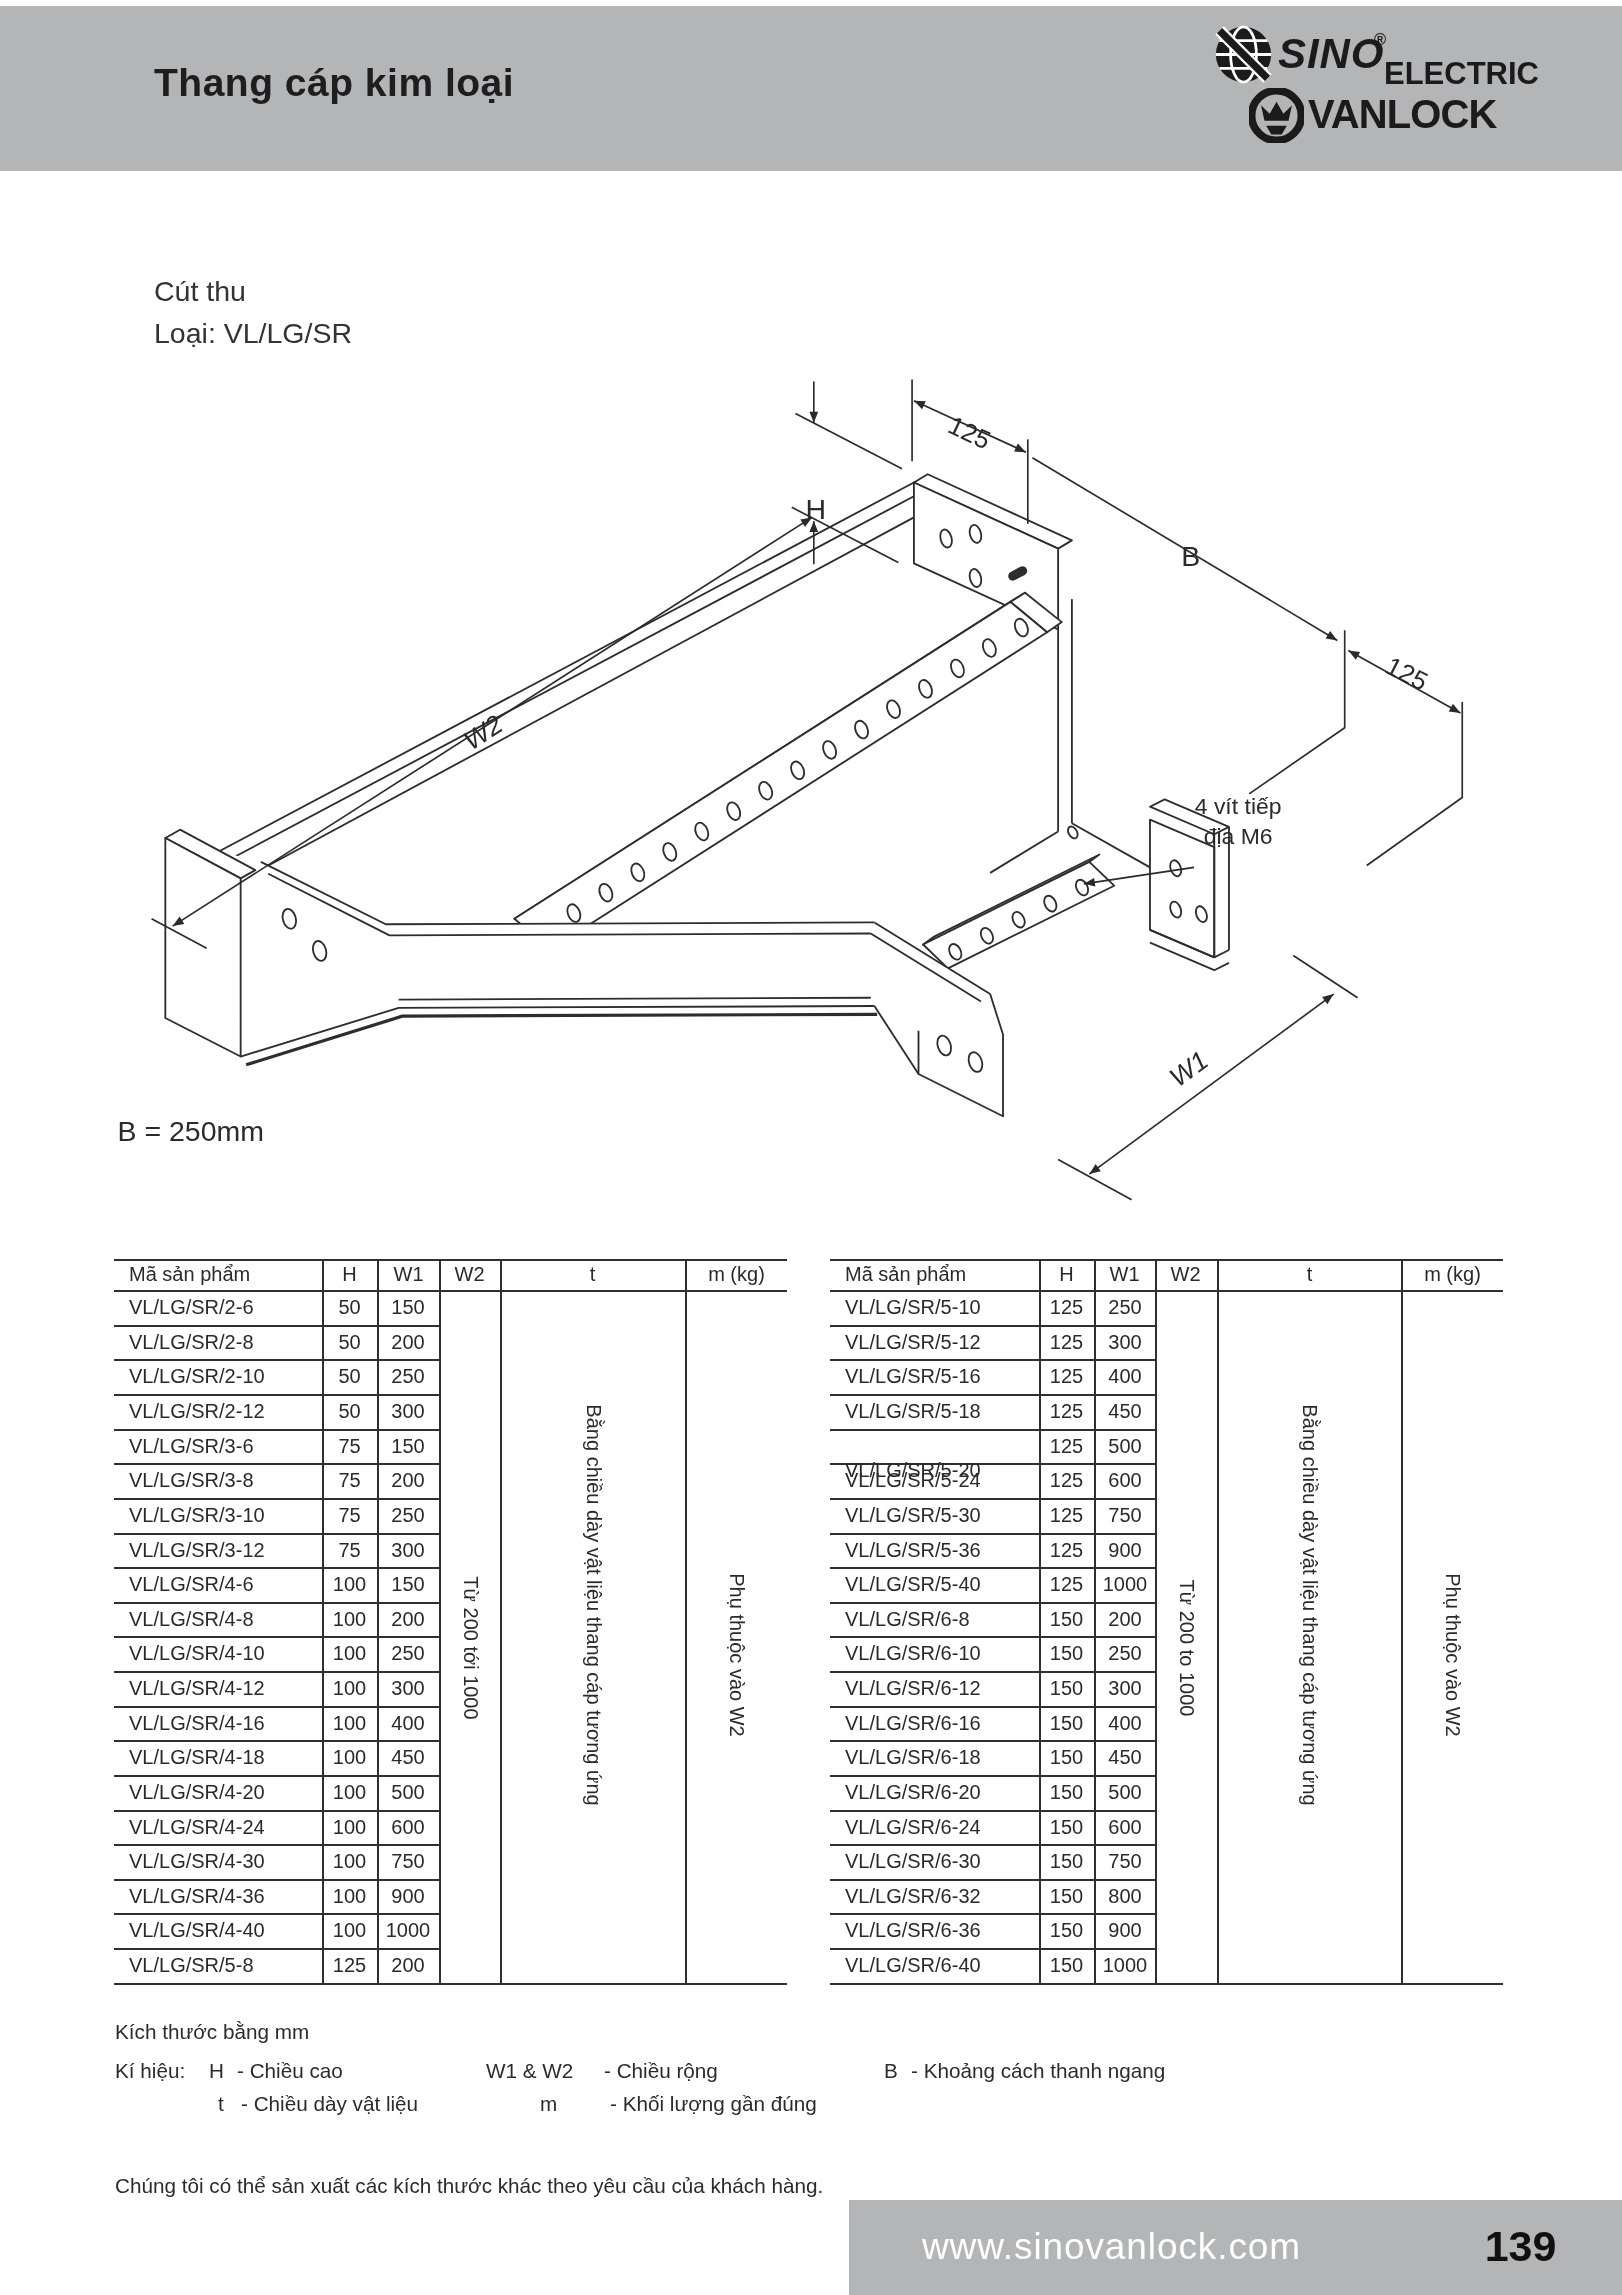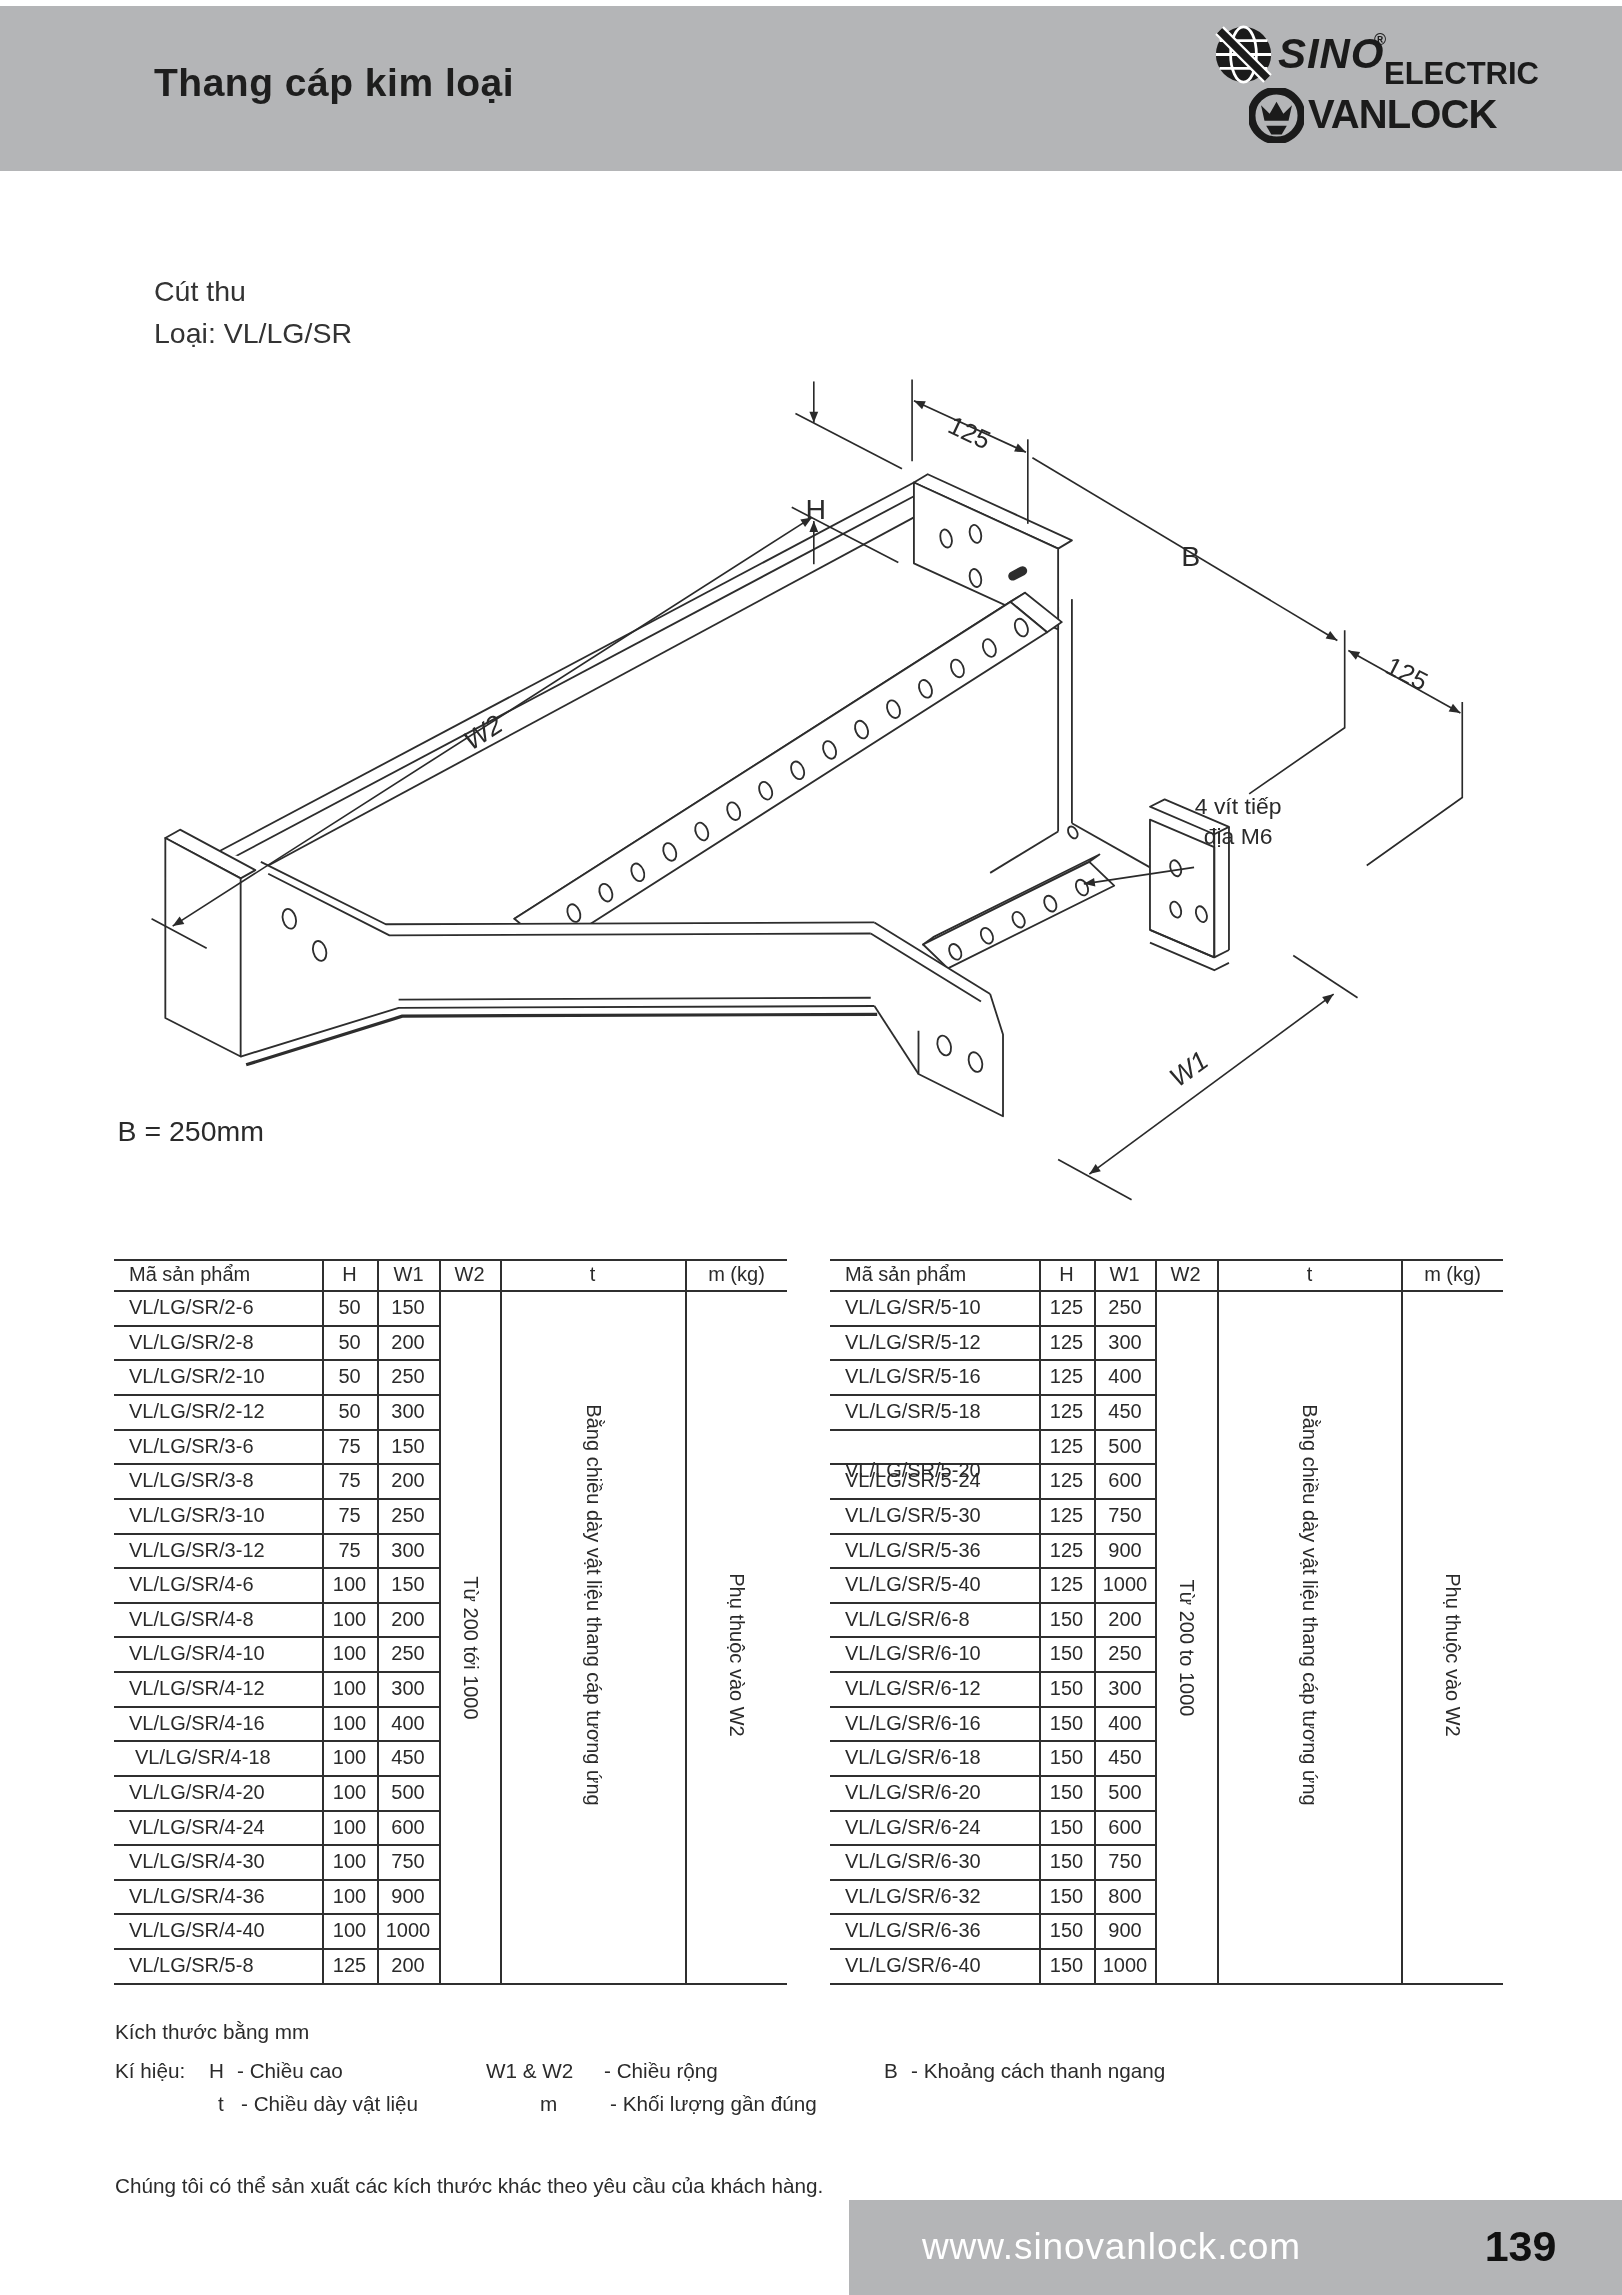--- a/index.html
+++ b/index.html
@@ -238,21 +238,21 @@
     <div class="tcell center" style="left: 377px; top: 1602px; width: 62px; height: 35px; line-height: 35px;">200</div>
     <div class="tcell" style="left: 129px; top: 1636px; height: 35px; line-height: 35px;">VL/LG/SR/4-10</div>
     <div class="tcell center" style="left: 322px; top: 1636px; width: 55px; height: 35px; line-height: 35px;">100</div>
     <div class="tcell center" style="left: 377px; top: 1636px; width: 62px; height: 35px; line-height: 35px;">250</div>
     <div class="tcell" style="left: 129px; top: 1671px; height: 35px; line-height: 35px;">VL/LG/SR/4-12</div>
     <div class="tcell center" style="left: 322px; top: 1671px; width: 55px; height: 35px; line-height: 35px;">100</div>
     <div class="tcell center" style="left: 377px; top: 1671px; width: 62px; height: 35px; line-height: 35px;">300</div>
     <div class="tcell" style="left: 129px; top: 1706px; height: 35px; line-height: 35px;">VL/LG/SR/4-16</div>
     <div class="tcell center" style="left: 322px; top: 1706px; width: 55px; height: 35px; line-height: 35px;">100</div>
     <div class="tcell center" style="left: 377px; top: 1706px; width: 62px; height: 35px; line-height: 35px;">400</div>
-    <div class="tcell" style="left: 135px; top: 1740px; height: 37px; line-height: 35px;">VL/LG/SR/4-18</div>
+    <div class="tcell" style="left: 129px; top: 1740px; height: 37px; line-height: 35px;">VL/LG/SR/4-18</div>
     <div class="tcell center" style="left: 322px; top: 1740px; width: 55px; height: 35px; line-height: 35px;">100</div>
     <div class="tcell center" style="left: 377px; top: 1740px; width: 62px; height: 35px; line-height: 35px;">450</div>
     <div class="tcell" style="left: 129px; top: 1775px; height: 35px; line-height: 35px;">VL/LG/SR/4-20</div>
     <div class="tcell center" style="left: 322px; top: 1775px; width: 55px; height: 35px; line-height: 35px;">100</div>
     <div class="tcell center" style="left: 377px; top: 1775px; width: 62px; height: 35px; line-height: 35px;">500</div>
     <div class="tcell" style="left: 129px; top: 1810px; height: 35px; line-height: 35px; text-align: center;">VL/LG/SR/4-24</div>
     <div class="tcell center" style="left: 322px; top: 1810px; width: 55px; height: 35px; line-height: 35px;">100</div>
     <div class="tcell center" style="left: 377px; top: 1810px; width: 62px; height: 35px; line-height: 35px;">600</div>
     <div class="tcell" style="left: 129px; top: 1844px; height: 35px; line-height: 35px;">VL/LG/SR/4-30</div>
     <div class="tcell center" style="left: 322px; top: 1844px; width: 55px; height: 35px; line-height: 35px;">100</div>

